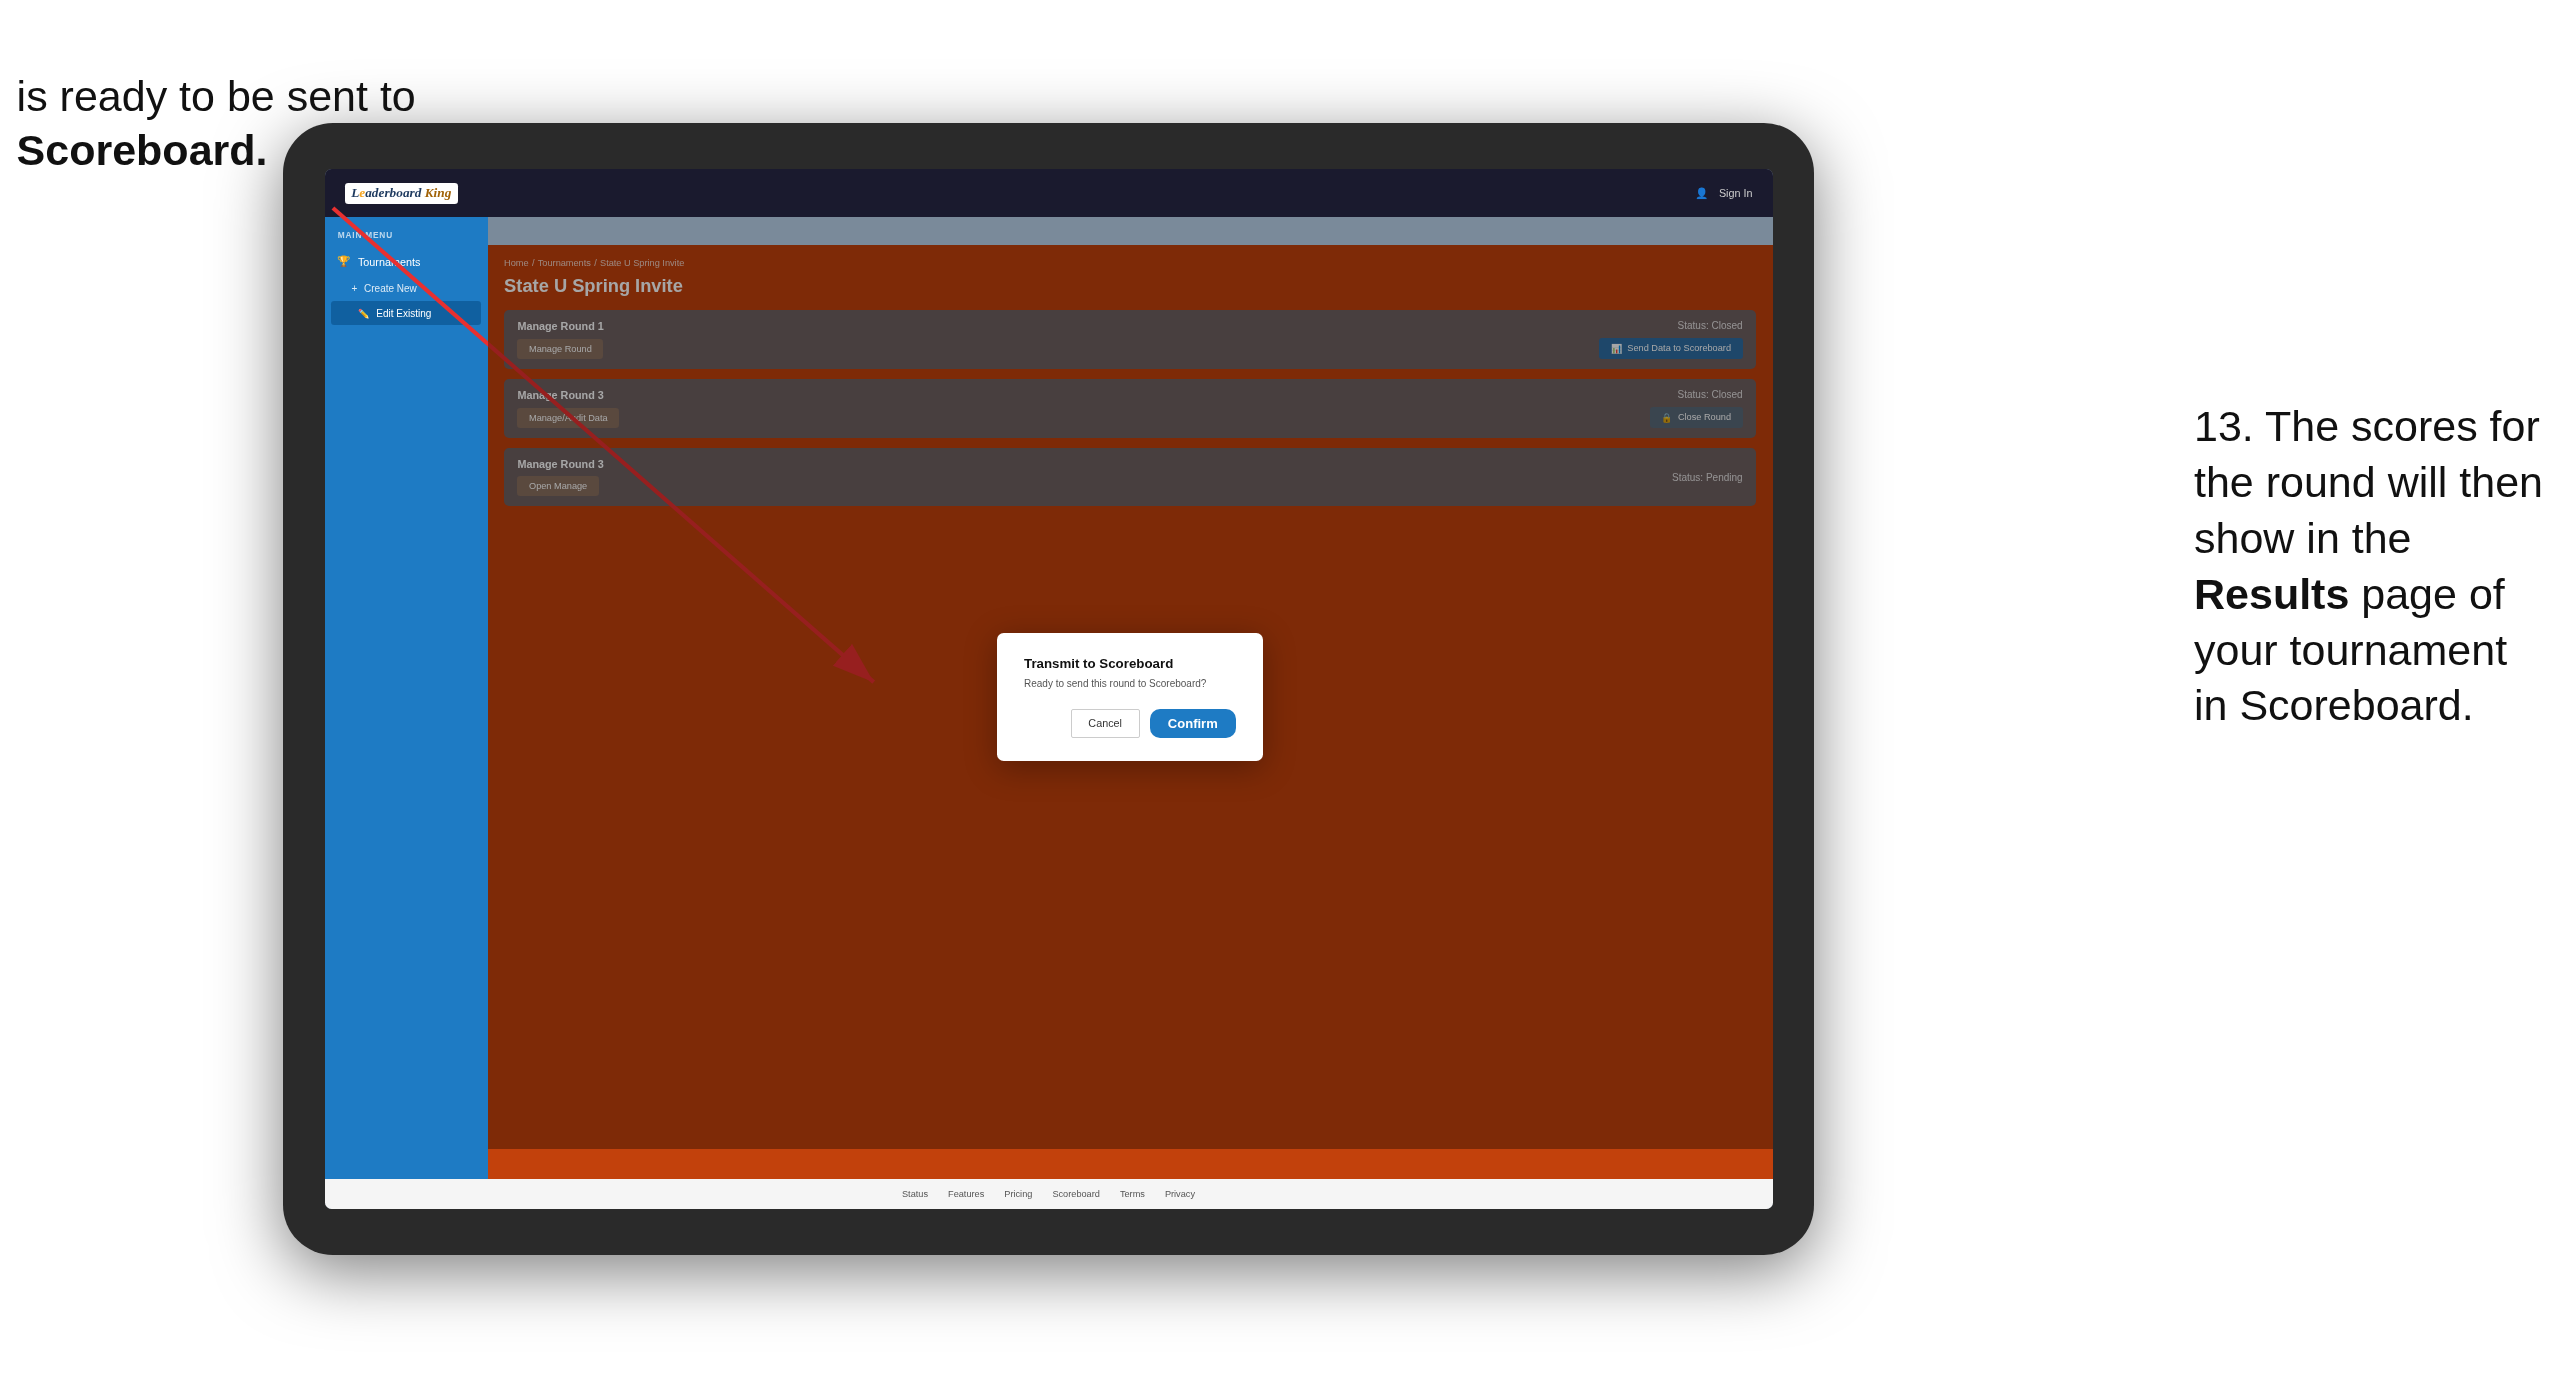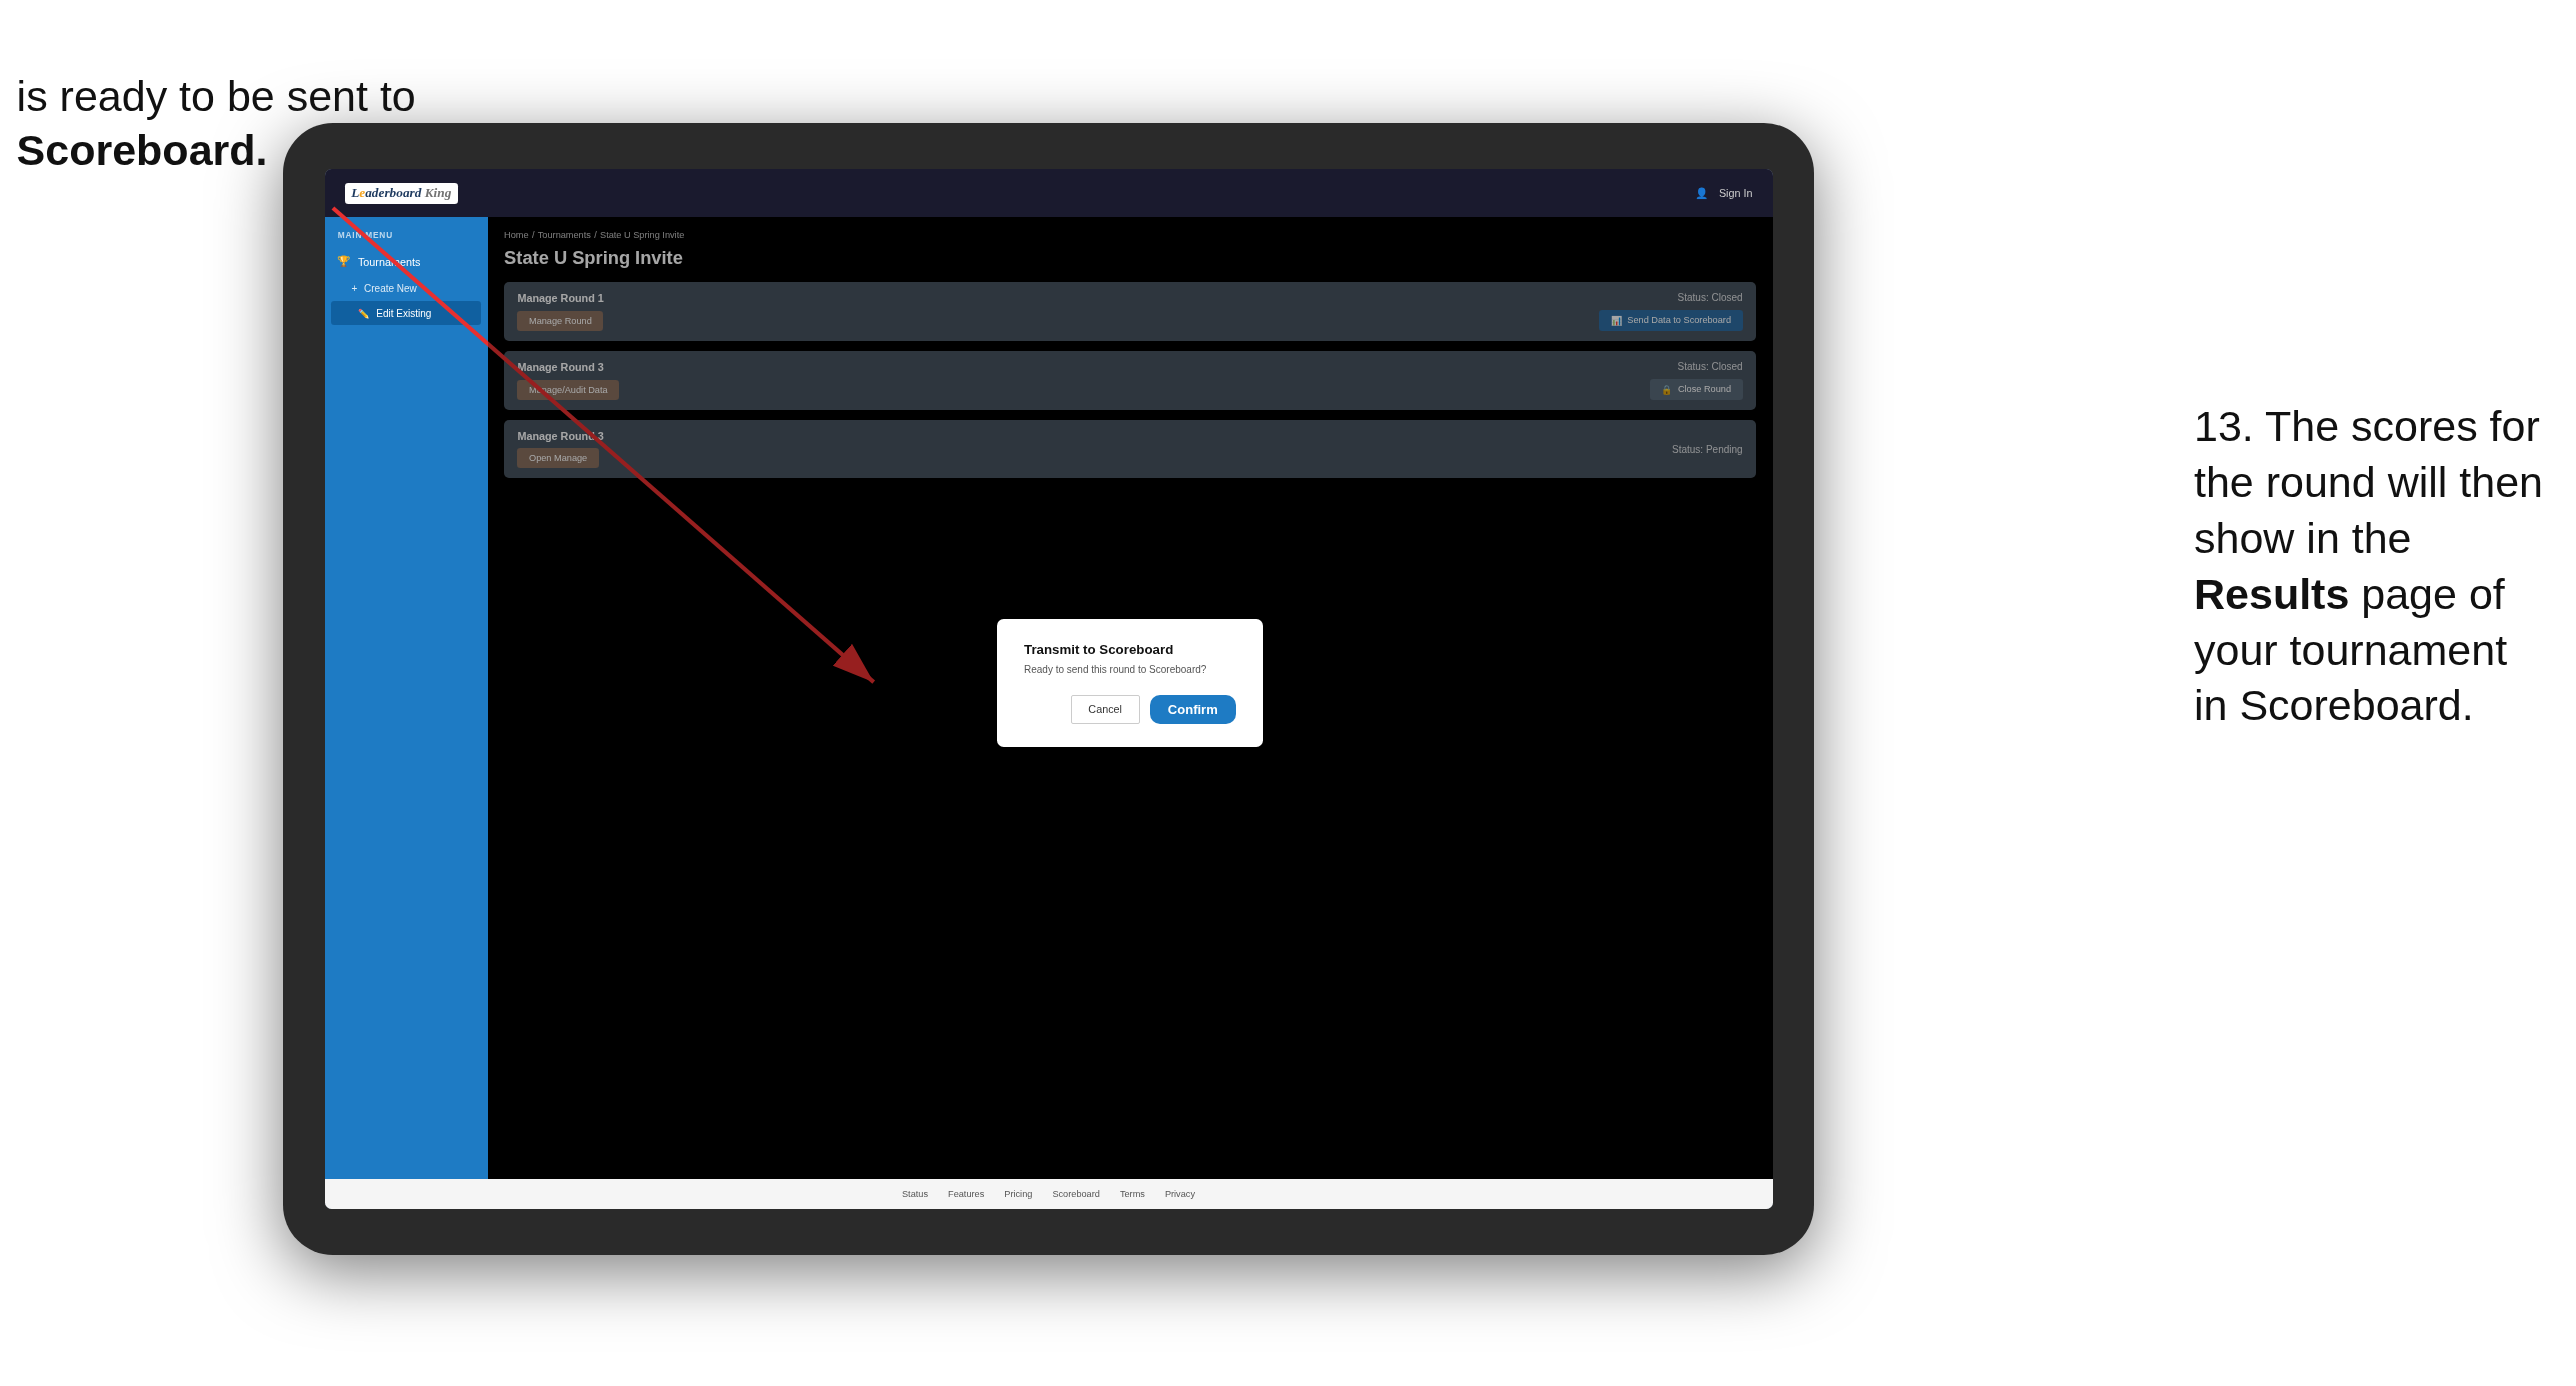--- a/index.html
+++ b/index.html
@@ -134,24 +134,25 @@
     .sidebar-sub-item.active {
       background: #1060a0;
       color: #fff;
       border-radius: 3.3px;
       margin: 0 6.7px;
     }
 
     
     .content {
       flex: 1;
-      background: #000000;
+      background: #c2410c;
       padding: 13.3px 16.6px;
       position: relative;
       overflow: hidden;
+      margin-top: 28px;
     }
 
     .breadcrumb {
       font-size: 9.2px;
       color: rgba(255,255,255,0.75);
       margin-bottom: 6.7px;
       display: flex;
       gap: 3.3px;
     }
 
@@ -321,21 +322,21 @@
     }
 
     .logo-text {
       font-size: 13.3px;
       font-weight: 800;
       font-style: italic;
       color: #1e3a5f;
       font-family: Georgia, serif;
     }
     .logo-text .king-part {
-      color: #737373;
+      color: #a16207;
     }
   </style>
 </head>
 <body>
 
 <div class="annotation-top">
   <br>
   <span>is ready to be sent to</span><br>
   <strong>Scoreboard.</strong>
 </div>

